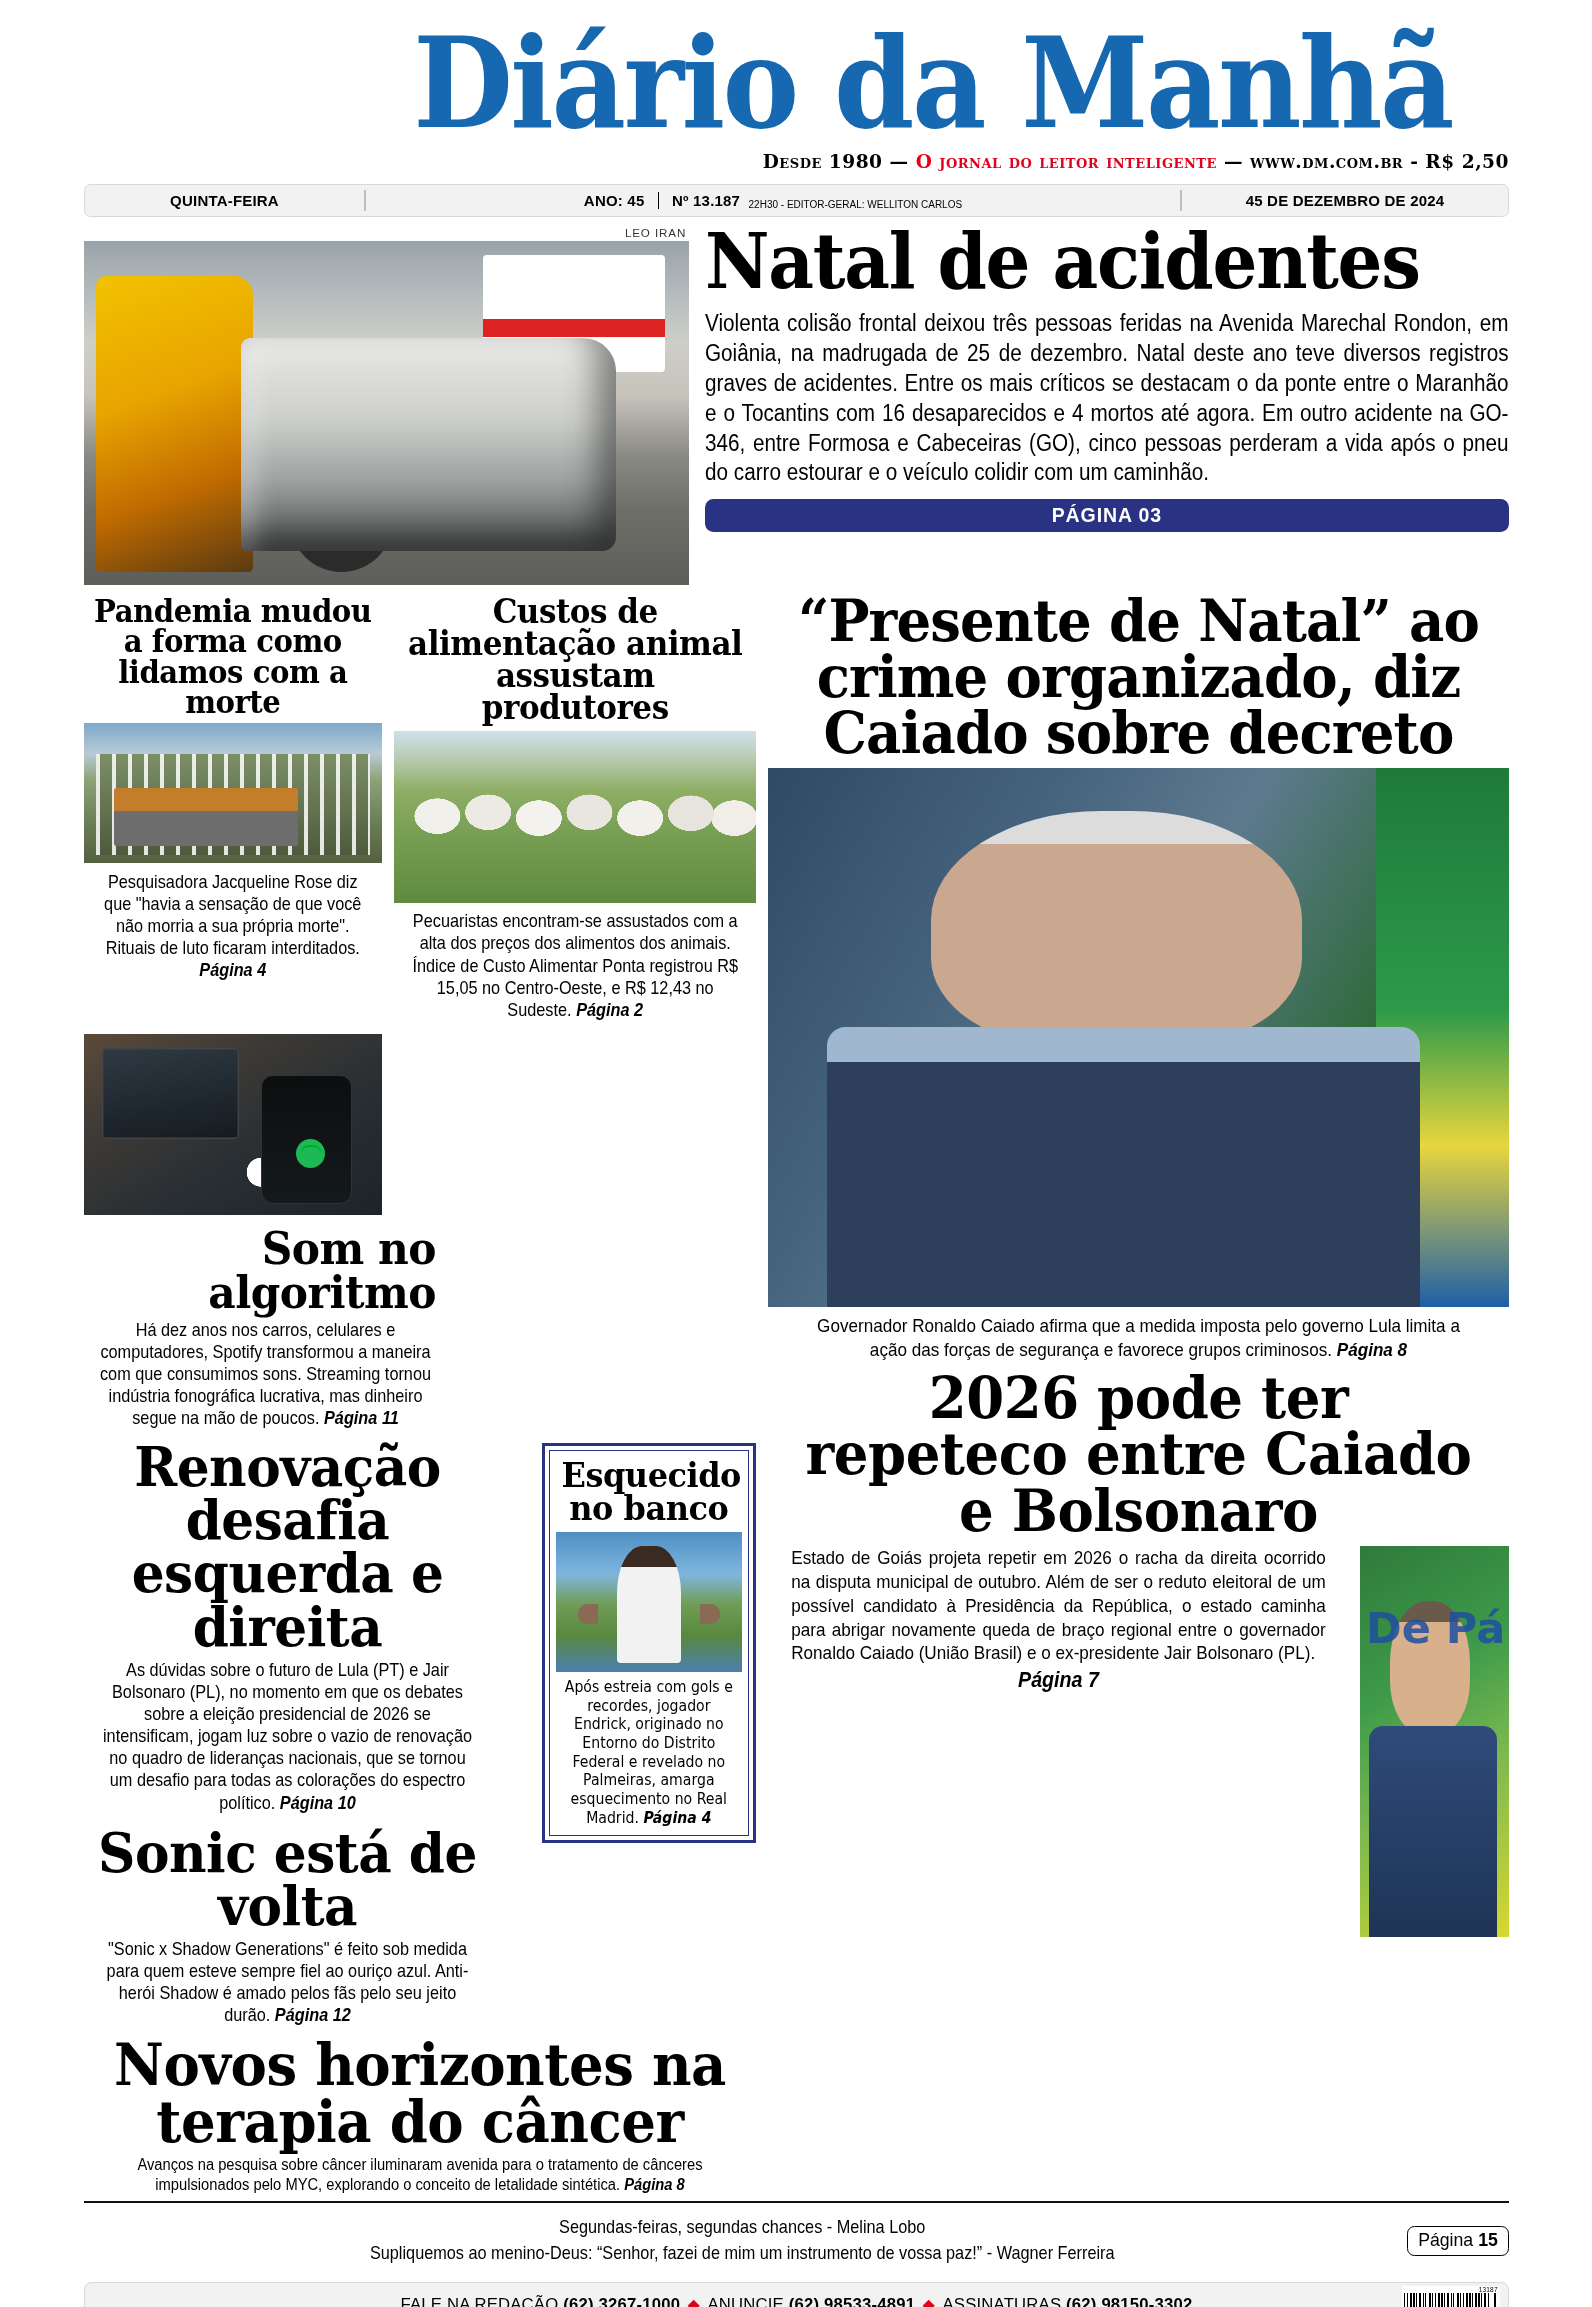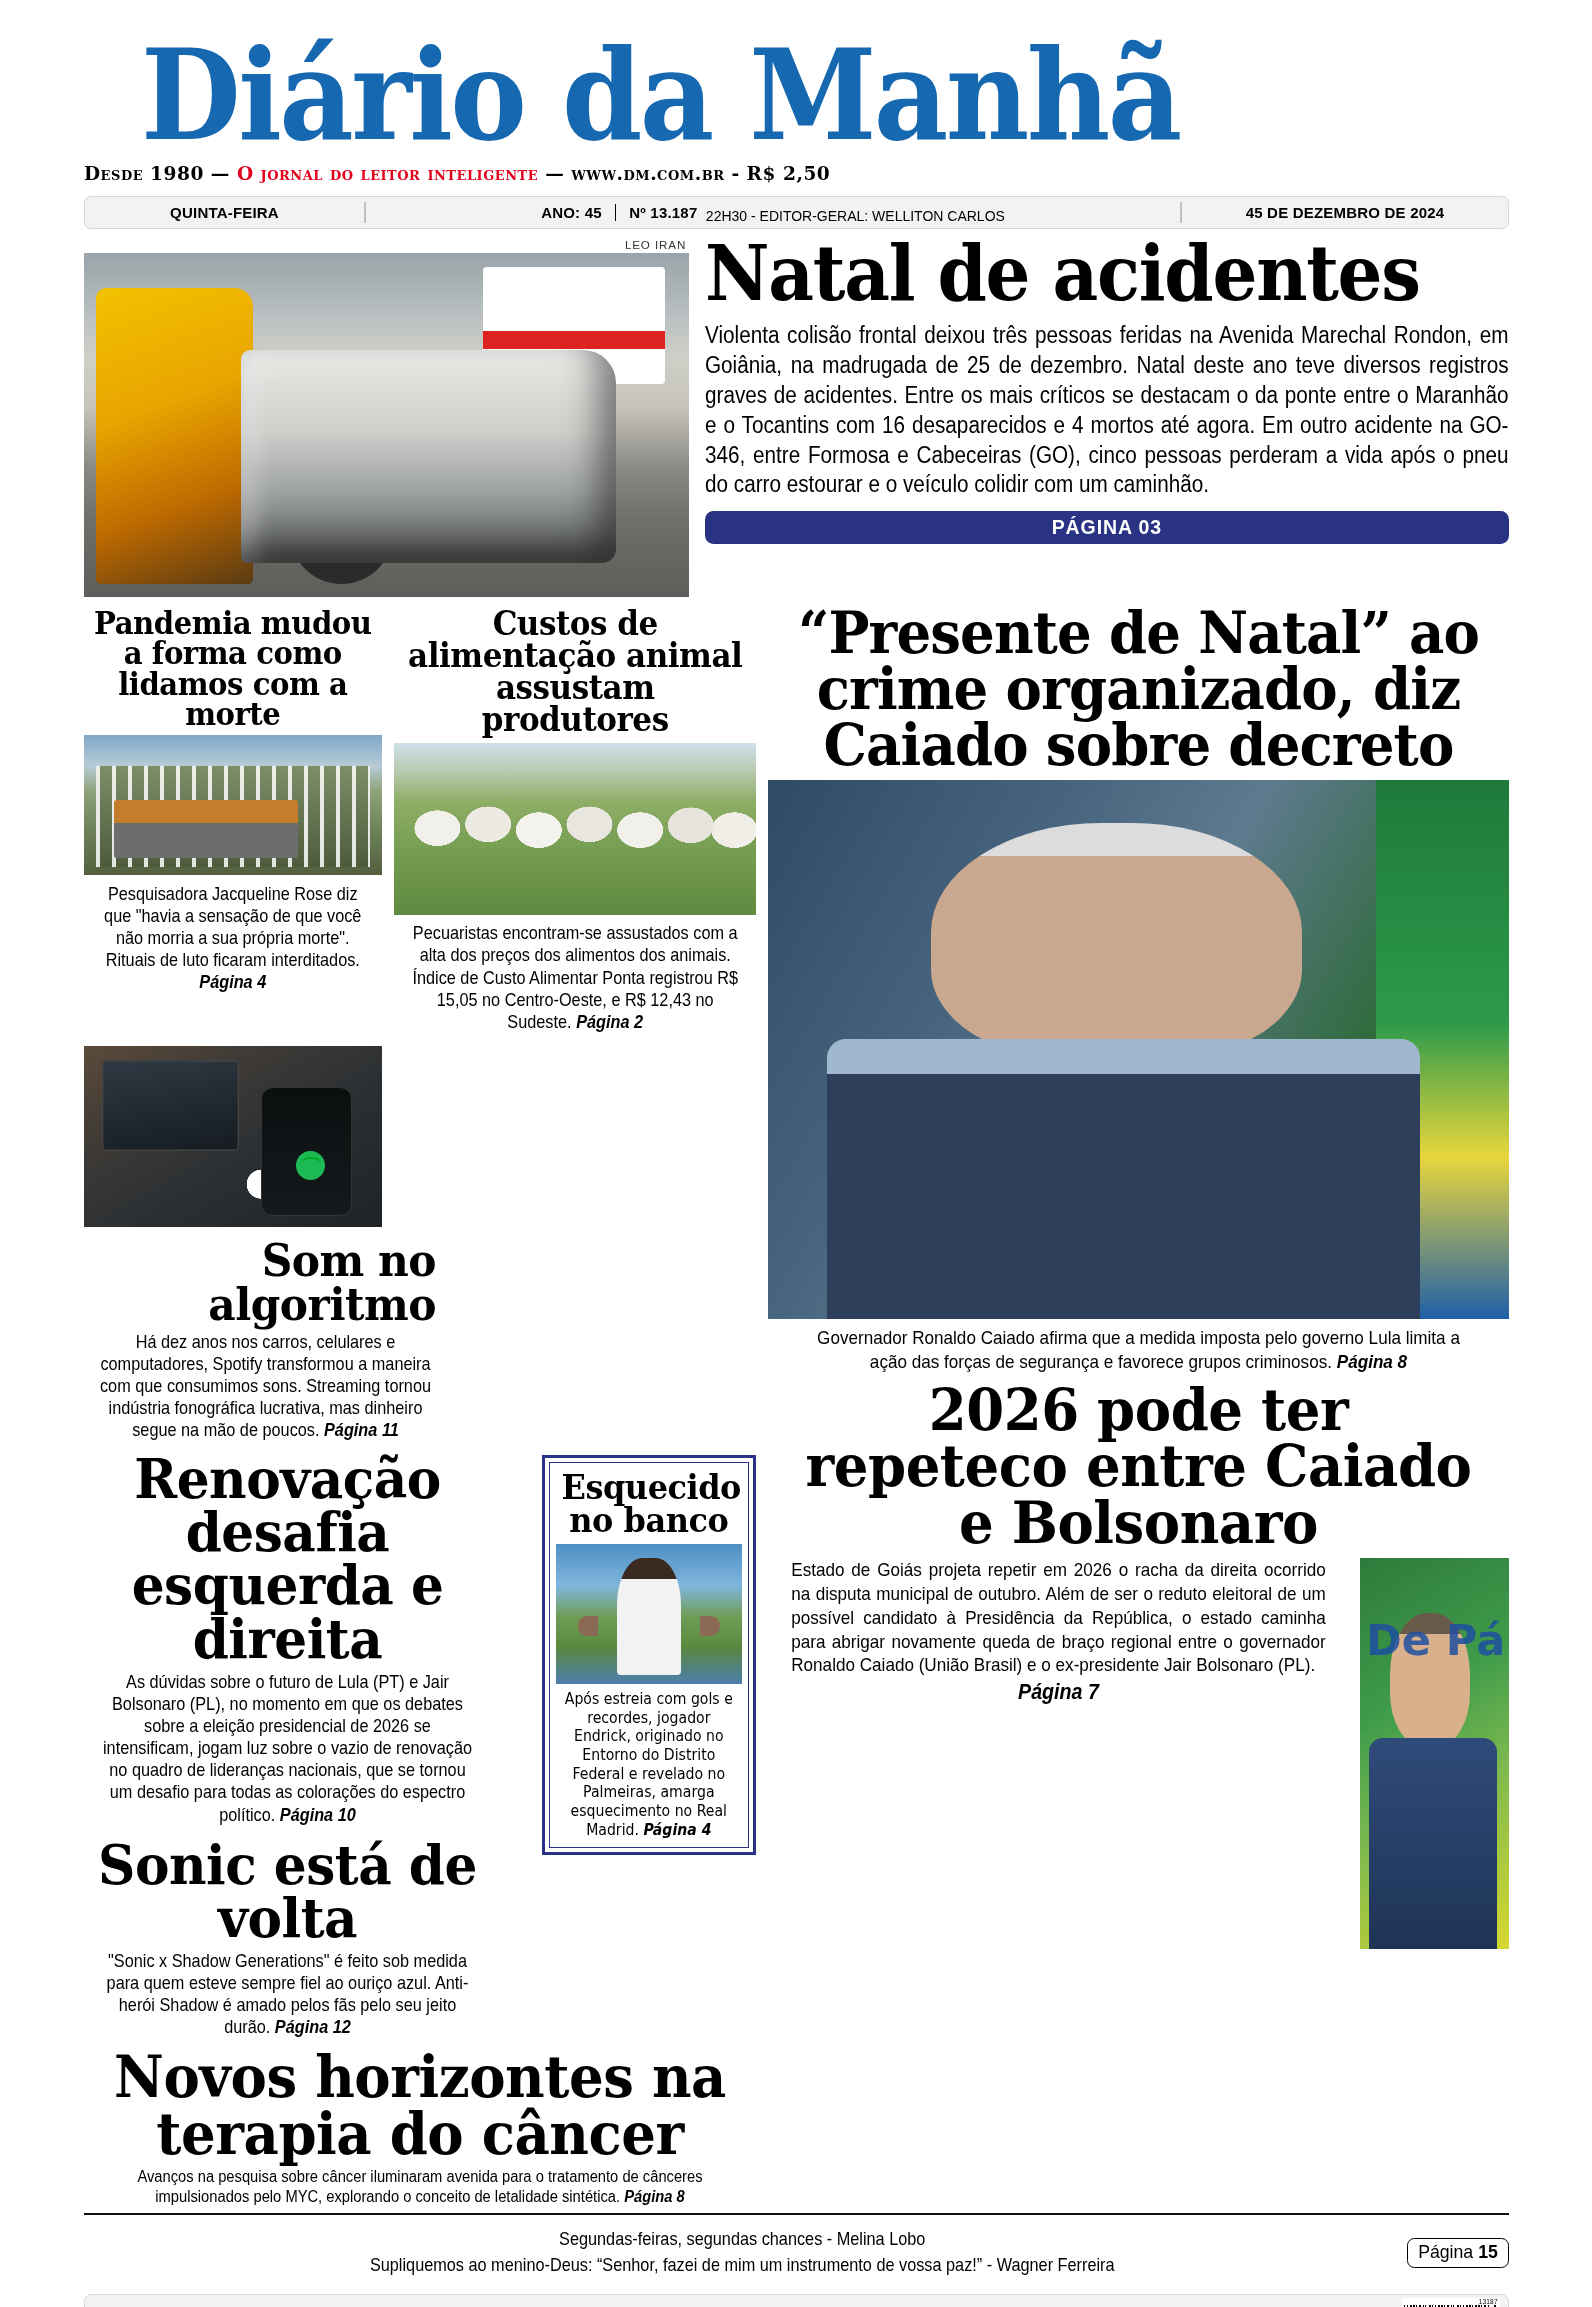--- a/index.html
+++ b/index.html
@@ -8,21 +8,21 @@
   body {
     width:1593px; height:2307px;
     font-family:"Liberation Sans", sans-serif;
     color:#000;
     overflow:hidden;
     position:relative;
   }
   .page { width:1593px; height:2307px; padding:0 84px; position:relative; }
 
   
-  .masthead { text-align:left; padding-top:36px; }
+  .masthead { text-align:right; padding-top:24px; }
   .masthead-title {
     font-family:"DejaVu Serif", serif;
     font-weight:bold;
     font-size:125px;
     line-height:0.95;
     letter-spacing:-2.8px;
     color:#1668B0;
     transform:scaleX(0.92);
   }
   .masthead-sub {
@@ -47,21 +47,21 @@
     font-weight:bold; font-size:15px;
     letter-spacing:0.2px;
     position:relative;
   }
   .infobar .seg { display:flex; align-items:center; height:100%; }
   .ib-weekday { width:279px; justify-content:center; }
   .ib-center  { flex:1; justify-content:center; gap:8.4px; }
   .ib-date    { width:326px; justify-content:center; }
   .ib-div { width:1.9px; height:21.4px; background:#BFBFBF; }
   .ib-sep-v { width:1.4px; height:16.7px; background:#000; display:inline-block; margin:0 4.7px; vertical-align:middle;}
-  .ib-light { font-weight:normal; font-size:14px; letter-spacing:0px;margin-top:7px; }
+  .ib-light { font-weight:normal; font-size:10px; letter-spacing:0px;margin-top:7px; }
 
   
   .lead-row { display:flex; margin-top:10.2px; gap:12px; }
   .lead-photo-wrap { width:605px; position:relative; }
   .photo-credit {
     font-size:11.6px; color:#333; text-align:right;
     padding-right:2.8px; letter-spacing:0.9px; line-height:1;
     height:14px;
   }
   .ph { background:#b7b7b7; position:relative; overflow:hidden; }

